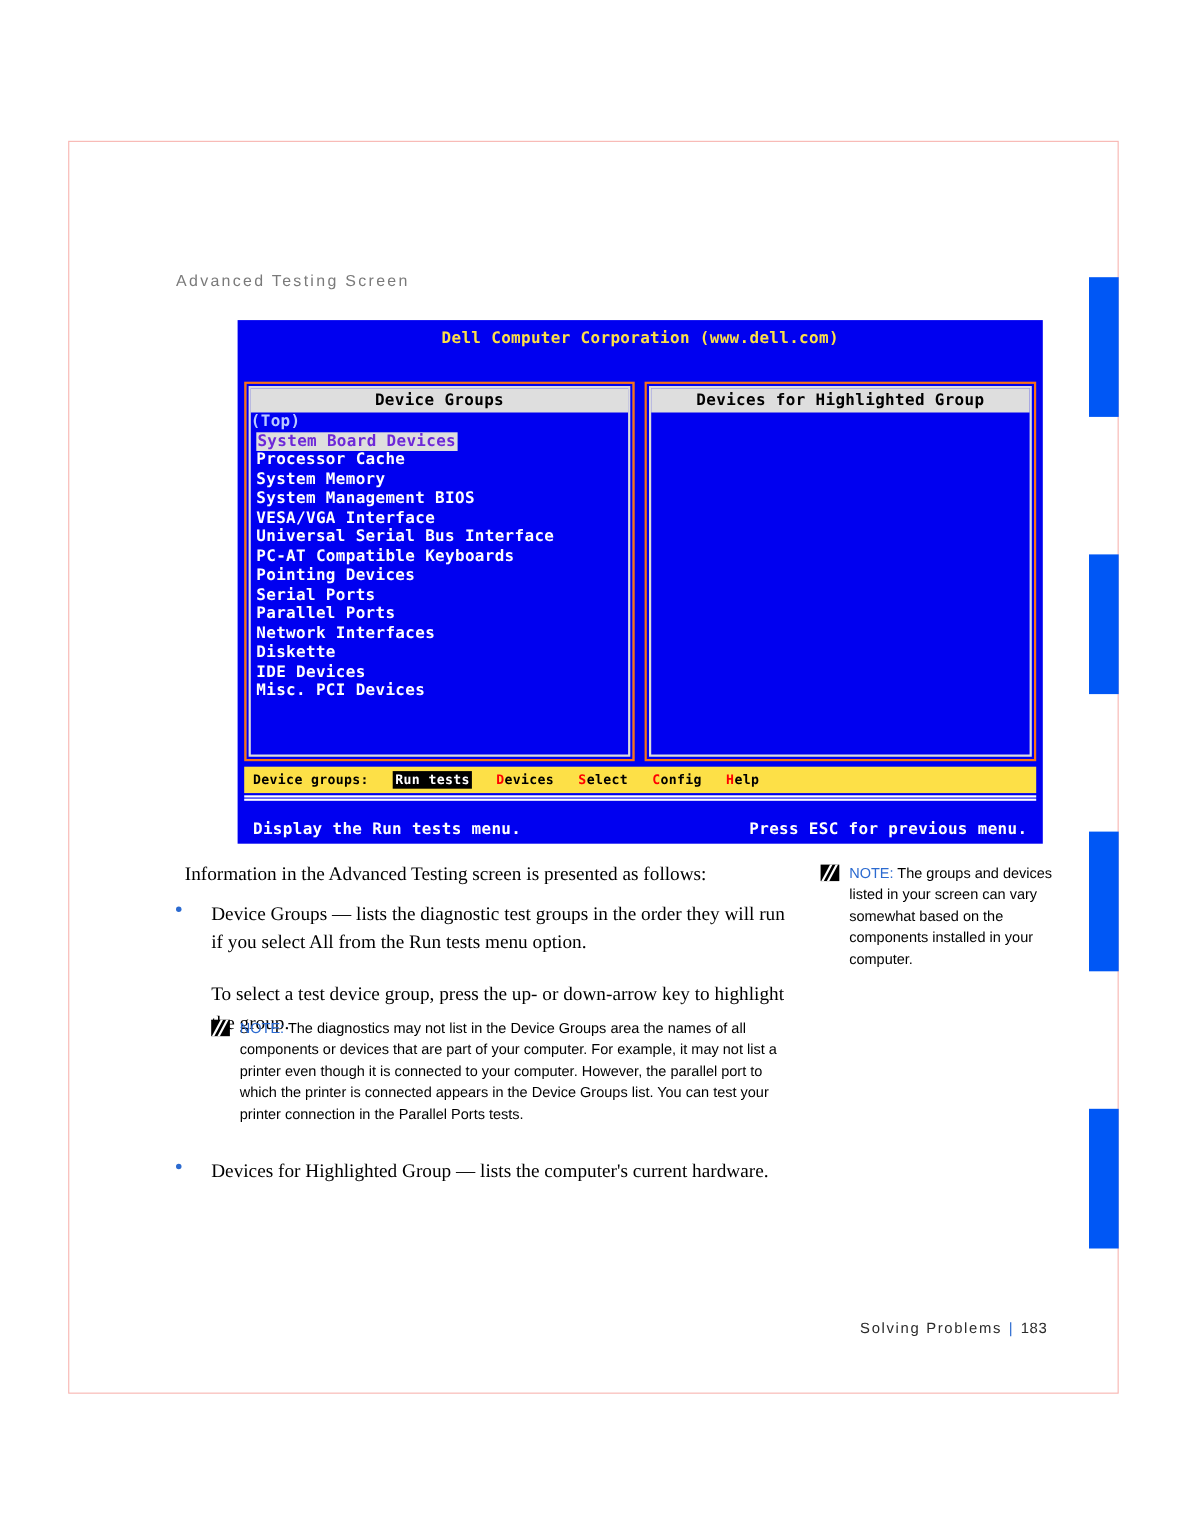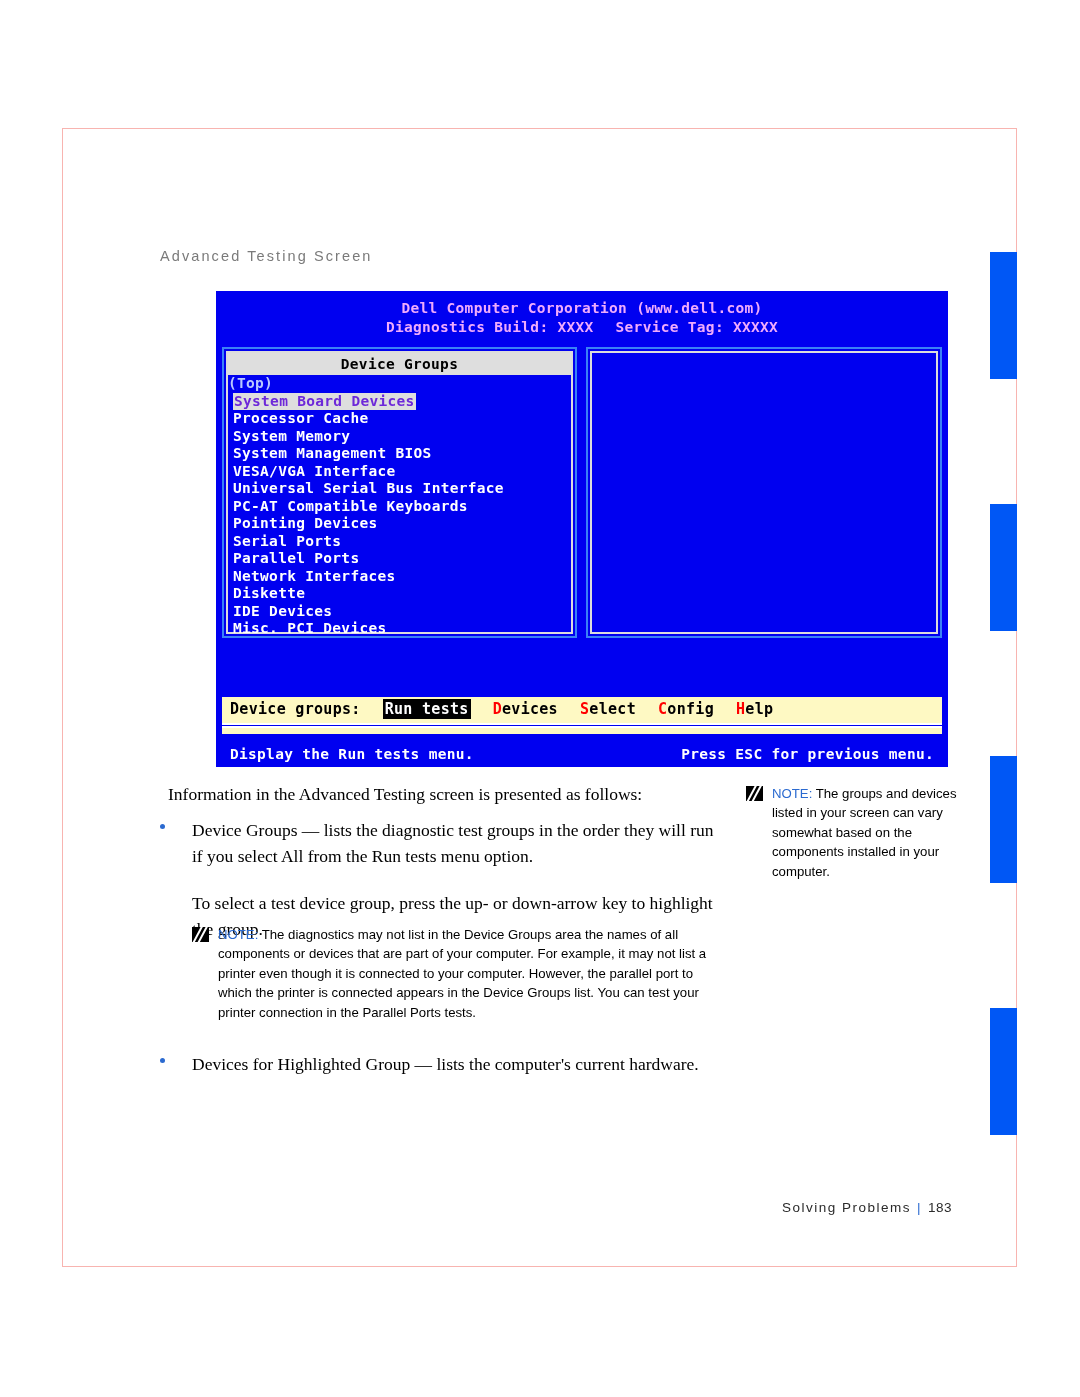--- a/index.html
+++ b/index.html
@@ -63,33 +63,33 @@
     box-sizing: border-box;
     overflow: hidden;
   }
 
   #bios-title {
     position: absolute;
     left: 0;
     top: 8px;
     width: 100%;
     text-align: center;
-    color: #f0abfc;
+    color: #fde047;
     font-size: 14.5px;
     line-height: 19px;
     letter-spacing: 0.3px;
   }
   #bios-title .line2 span.gap { display: inline-block; width: 22px; }
 
   
   .bios-panel {
     position: absolute;
     top: 56px;
-    height: 291px;
-    border: 2px solid #3b82f6;
+    height: 345px;
+    border: 2px solid #f97316;
     box-sizing: border-box;
     background: #0000f0;
     box-shadow: inset 0 0 0 2px #0000f0, inset 0 0 0 4px #dcdcdc;
     padding-left: 38px;
   }
   #panel-left  { left: 6px;   width: 355px; }
   #panel-right { left: 370px; width: 356px; }
 
   .panel-header {
     position: absolute;
@@ -137,24 +137,24 @@
 
   .right-list { padding-left: 13px; padding-top: 15px; }
   .right-list .dev-item { line-height: 17.5px; }
 
   
   #bios-menubar {
     position: absolute;
     left: 6px;
     top: 406px;
     width: 720px;
-    height: 37px;
-    background: #fef9c3;
-    color: #000000;
-    font-size: 15px;
+    height: 24px;
+    background: #fde047;
+    color: #000000;
+    font-size: 12px;
     line-height: 24px;
     white-space: nowrap;
   }
   #bios-menubar .mb-label { margin-left: 8px; letter-spacing: 0.3px; }
   #bios-menubar .mi {
     margin-left: 22px;
     letter-spacing: 0.3px;
   }
   #bios-menubar .mi.active {
     background: #000000;
@@ -293,32 +293,32 @@
 <div class="edge-tab t2"></div>
 <div class="edge-tab t3"></div>
 <div class="edge-tab t4"></div>
 
 <div id="section-heading">Advanced Testing Screen</div>
 
 <div id="bios-screen">
 
   <div id="bios-title">
     <div class="line1">Dell Computer Corporation (www.dell.com)</div>
-    <div class="line2"><span>Diagnostics Build: XXXX</span><span class="gap"></span><span>Service Tag: XXXXX</span></div>
   </div>
 
   <div class="bios-panel" id="panel-left">
     <div class="panel-header">Device Groups</div>
     <div class="panel-body">
       <div class="top-marker">(Top)</div>
       <div class="dev-list" id="left-list"><div class="dev-item selected">System Board Devices</div><div class="dev-item">Processor Cache</div><div class="dev-item">System Memory</div><div class="dev-item">System Management BIOS</div><div class="dev-item">VESA/VGA Interface</div><div class="dev-item">Universal Serial Bus Interface</div><div class="dev-item">PC-AT Compatible Keyboards</div><div class="dev-item">Pointing Devices</div><div class="dev-item">Serial Ports</div><div class="dev-item">Parallel Ports</div><div class="dev-item">Network Interfaces</div><div class="dev-item">Diskette</div><div class="dev-item">IDE Devices</div><div class="dev-item">Misc. PCI Devices</div></div>
     </div>
   </div>
 
   <div class="bios-panel" id="panel-right">
+    <div class="panel-header">Devices for Highlighted Group</div>
   </div>
 
   <div id="bios-menubar">
     <span class="mb-label">Device groups:</span><span id="menu-items"><span class="mi active">Run tests</span><span class="mi"><span class="hot">D</span>evices</span><span class="mi"><span class="hot">S</span>elect</span><span class="mi"><span class="hot">C</span>onfig</span><span class="mi"><span class="hot">H</span>elp</span></span>
   </div>
 
   <div id="bios-divider"></div>
 
   <div id="bios-status">
     <span class="st-left">Display the Run tests menu.</span>

